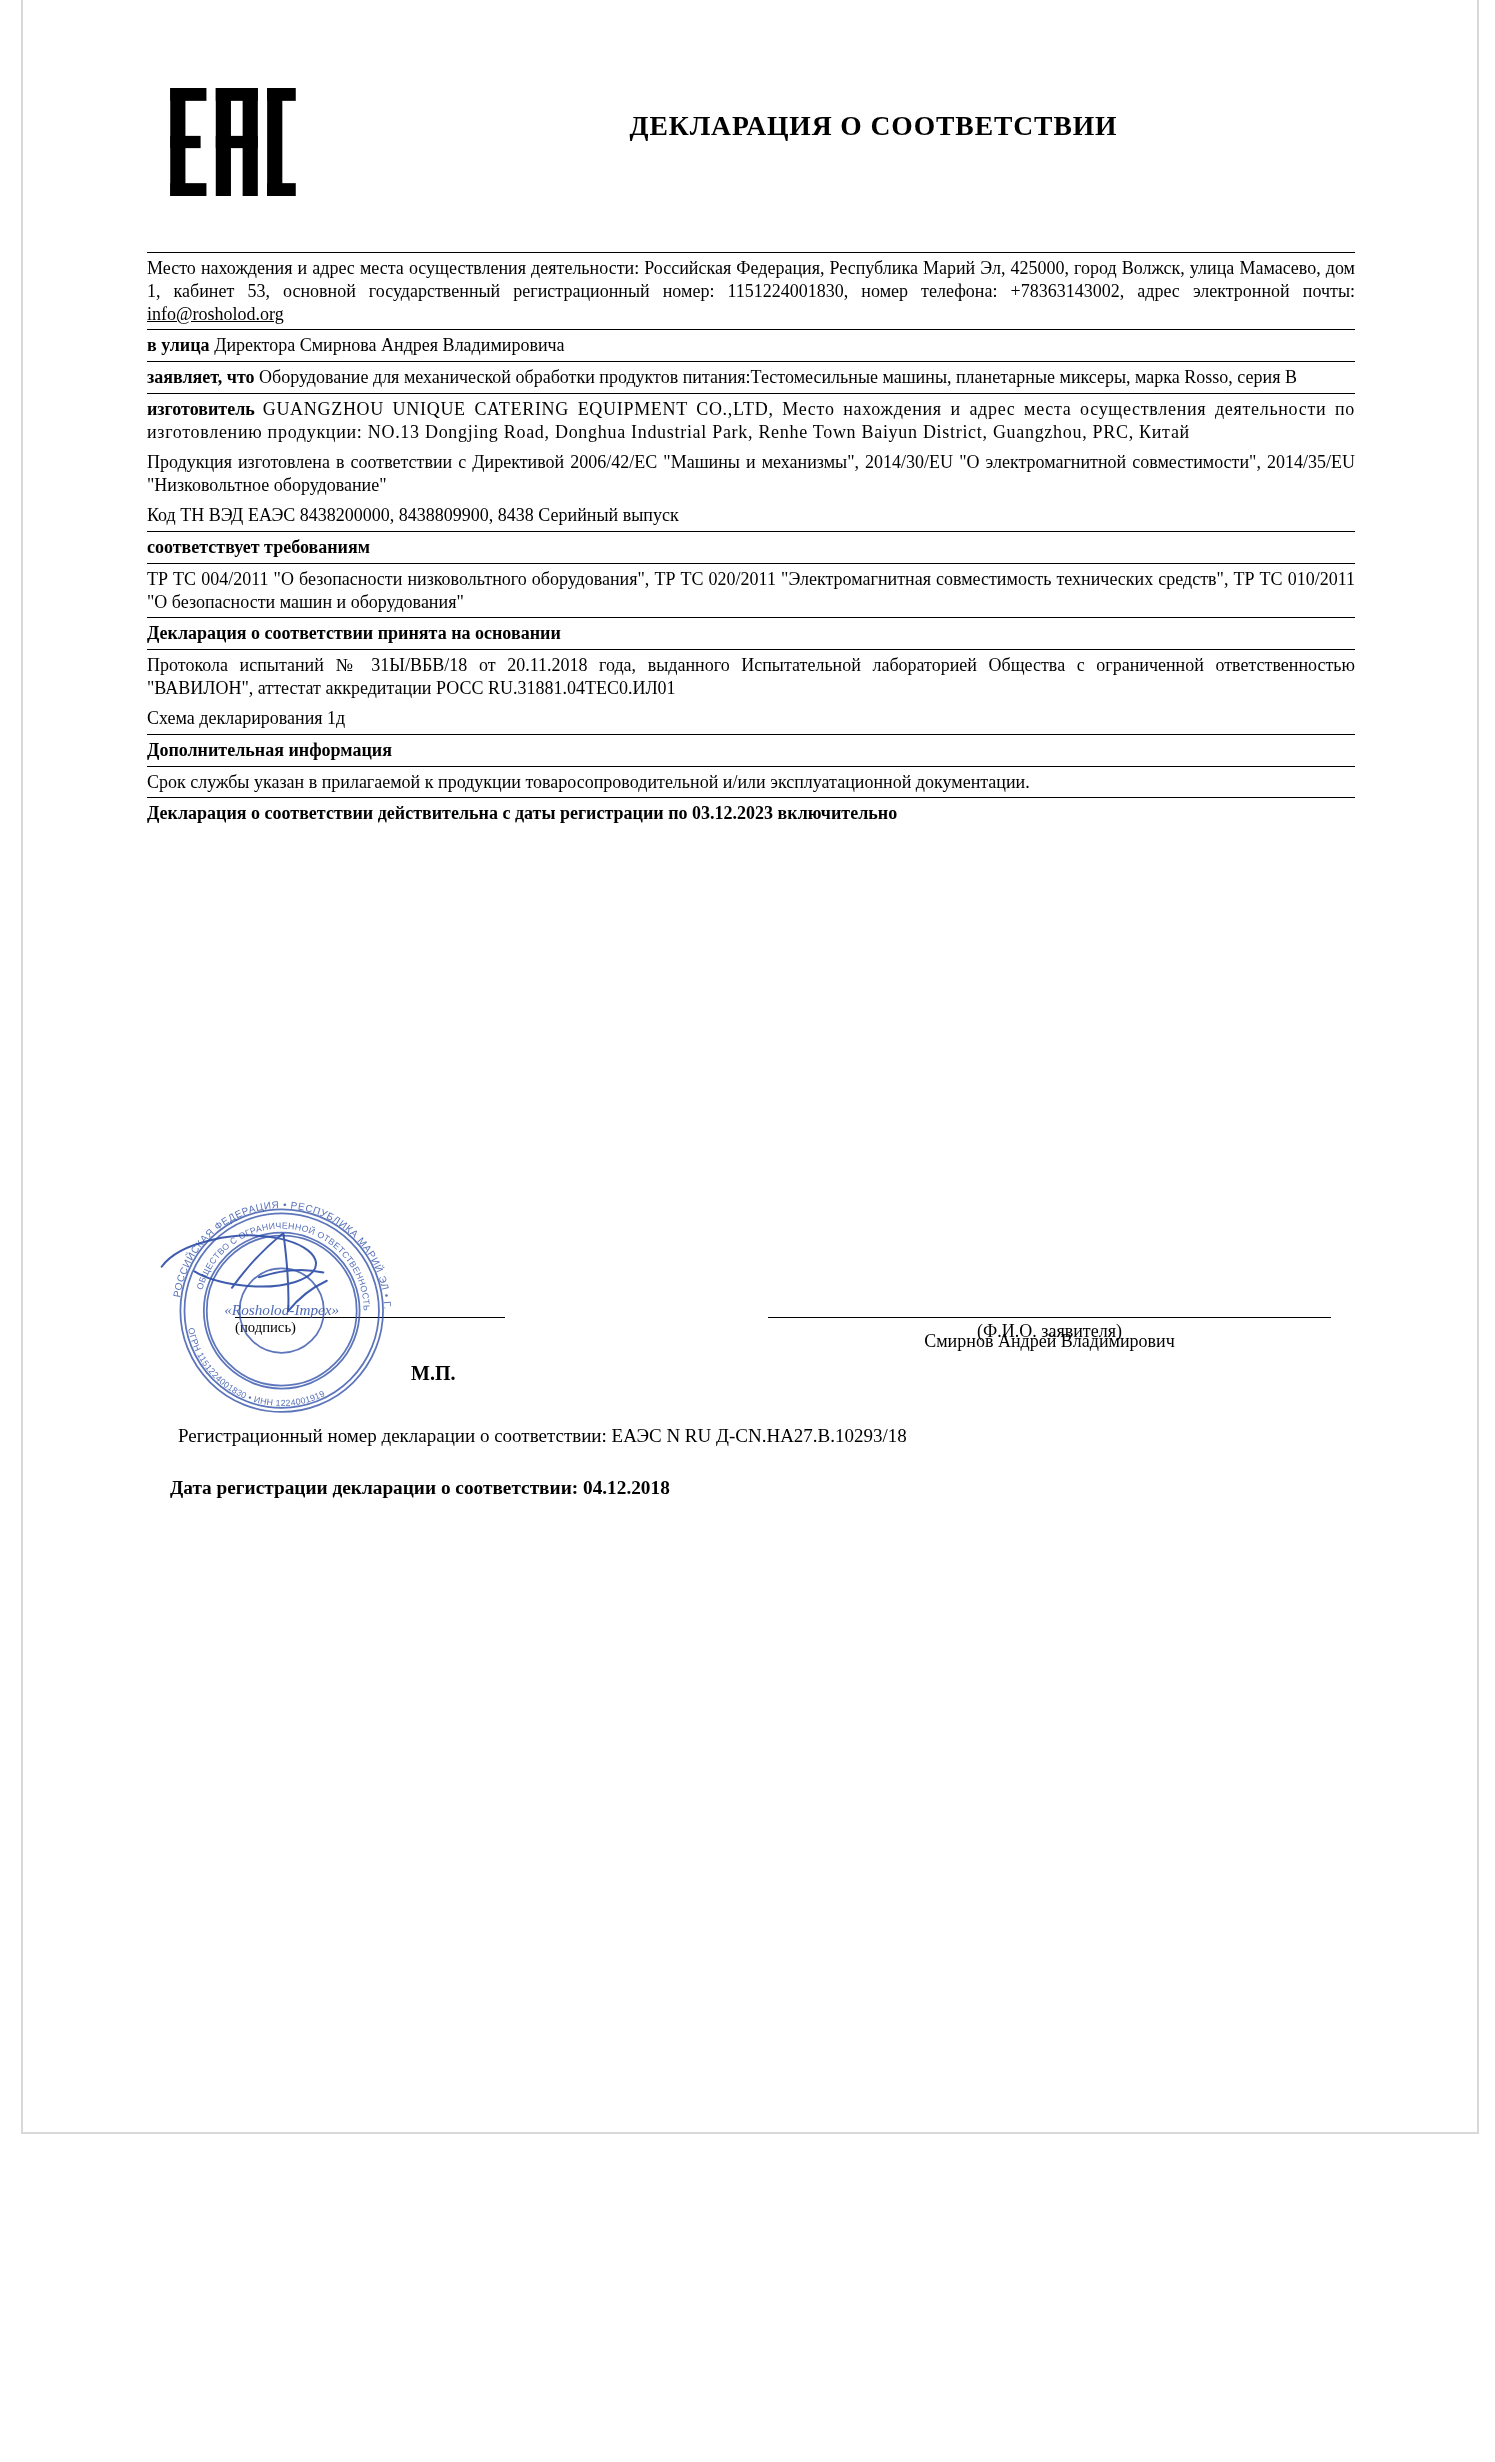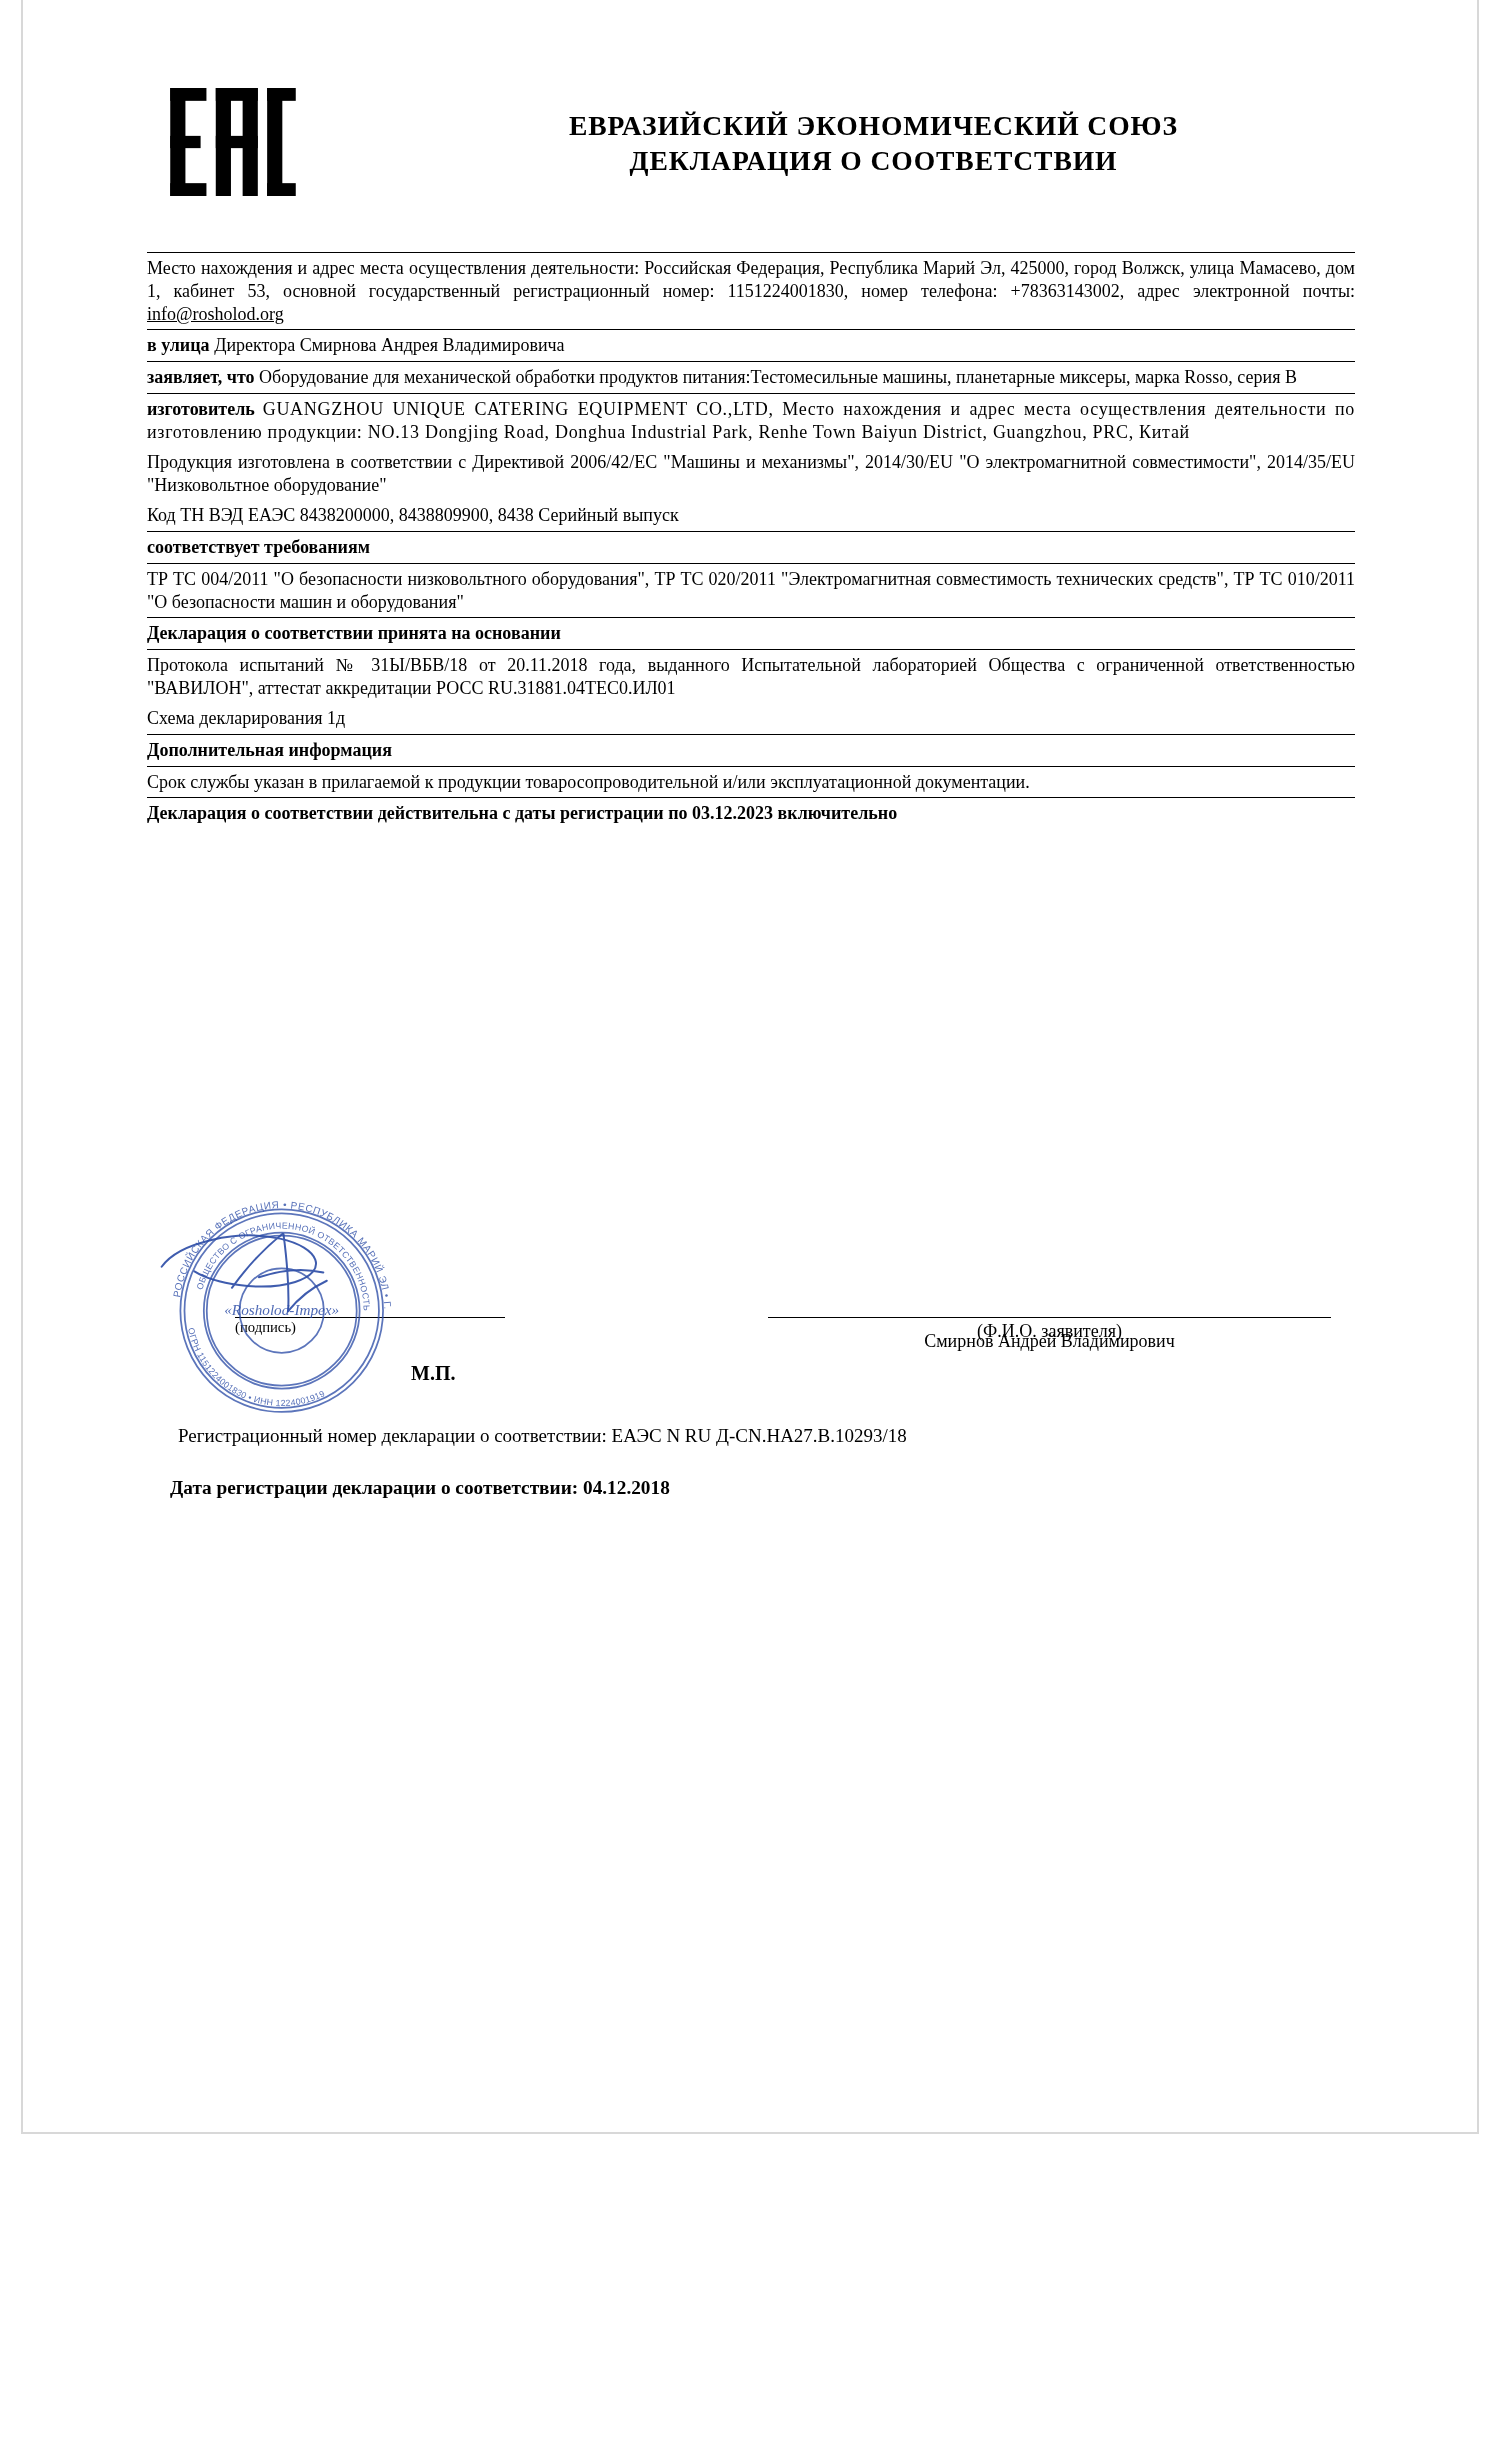--- a/index.html
+++ b/index.html
@@ -196,21 +196,20 @@
         <rect x="78" y="82" width="72" height="21"></rect>
 
         <rect x="166" y="0" width="49" height="22"></rect>
         <rect x="166" y="0" width="26" height="185"></rect>
         <rect x="166" y="163" width="49" height="22"></rect>
       </g>
     </svg>
   </div>
 
   <div class="doc-title">
-    <span>ЕВРАЗИЙСКИЙ ЭКОНОМИЧЕСКИЙ СОЮЗ</span>
     <span class="line2">ДЕКЛАРАЦИЯ О СООТВЕТСТВИИ</span>
   </div>
 
   <div class="content">
 
     <div class="rule"></div>
 
     <div class="row tight">
       <span>Место нахождения и адрес места осуществления деятельности: Российская Федерация, Республика Марий Эл, 425000, город Волжск, улица Мамасево, дом 1, кабинет 53, основной государственный регистрационный номер: 1151224001830, номер телефона: +78363143002, адрес электронной почты:</span>
       <span class="email-underline">info@rosholod.org</span>

